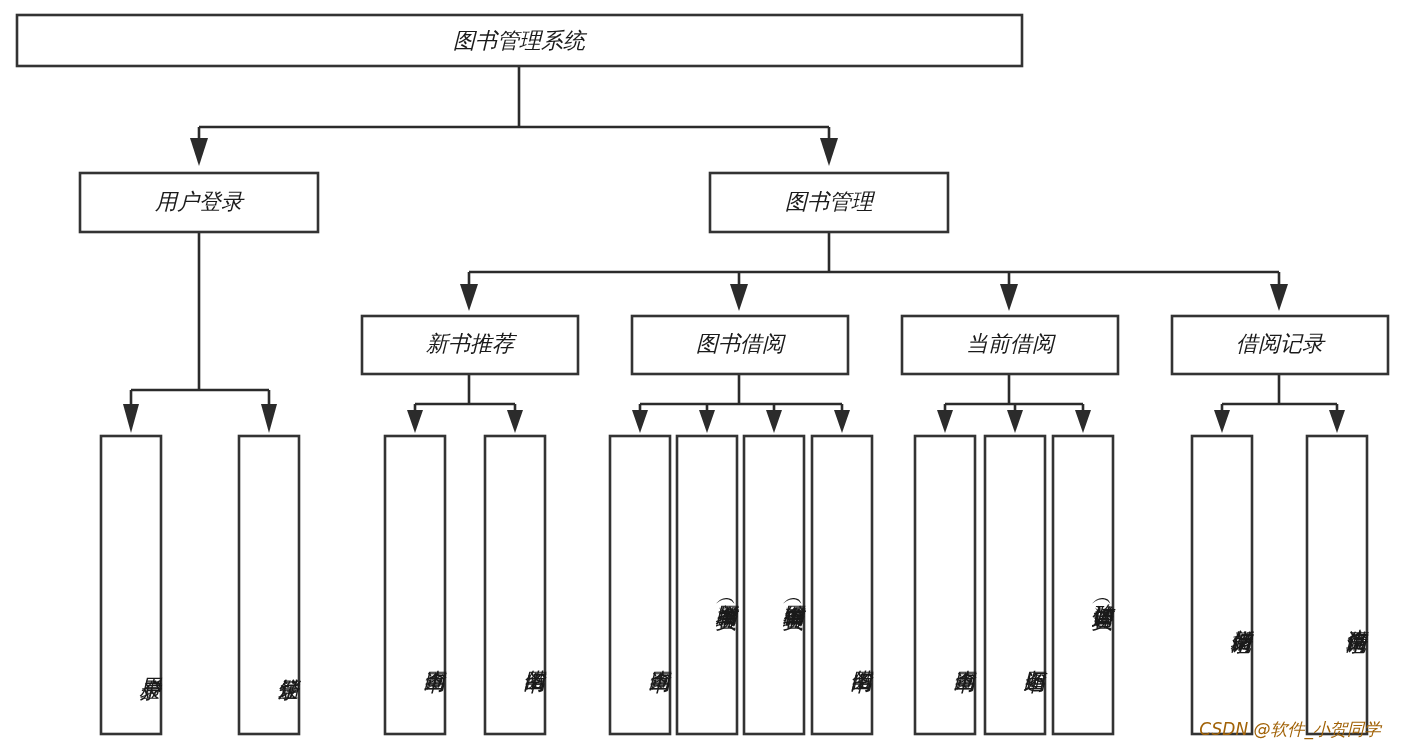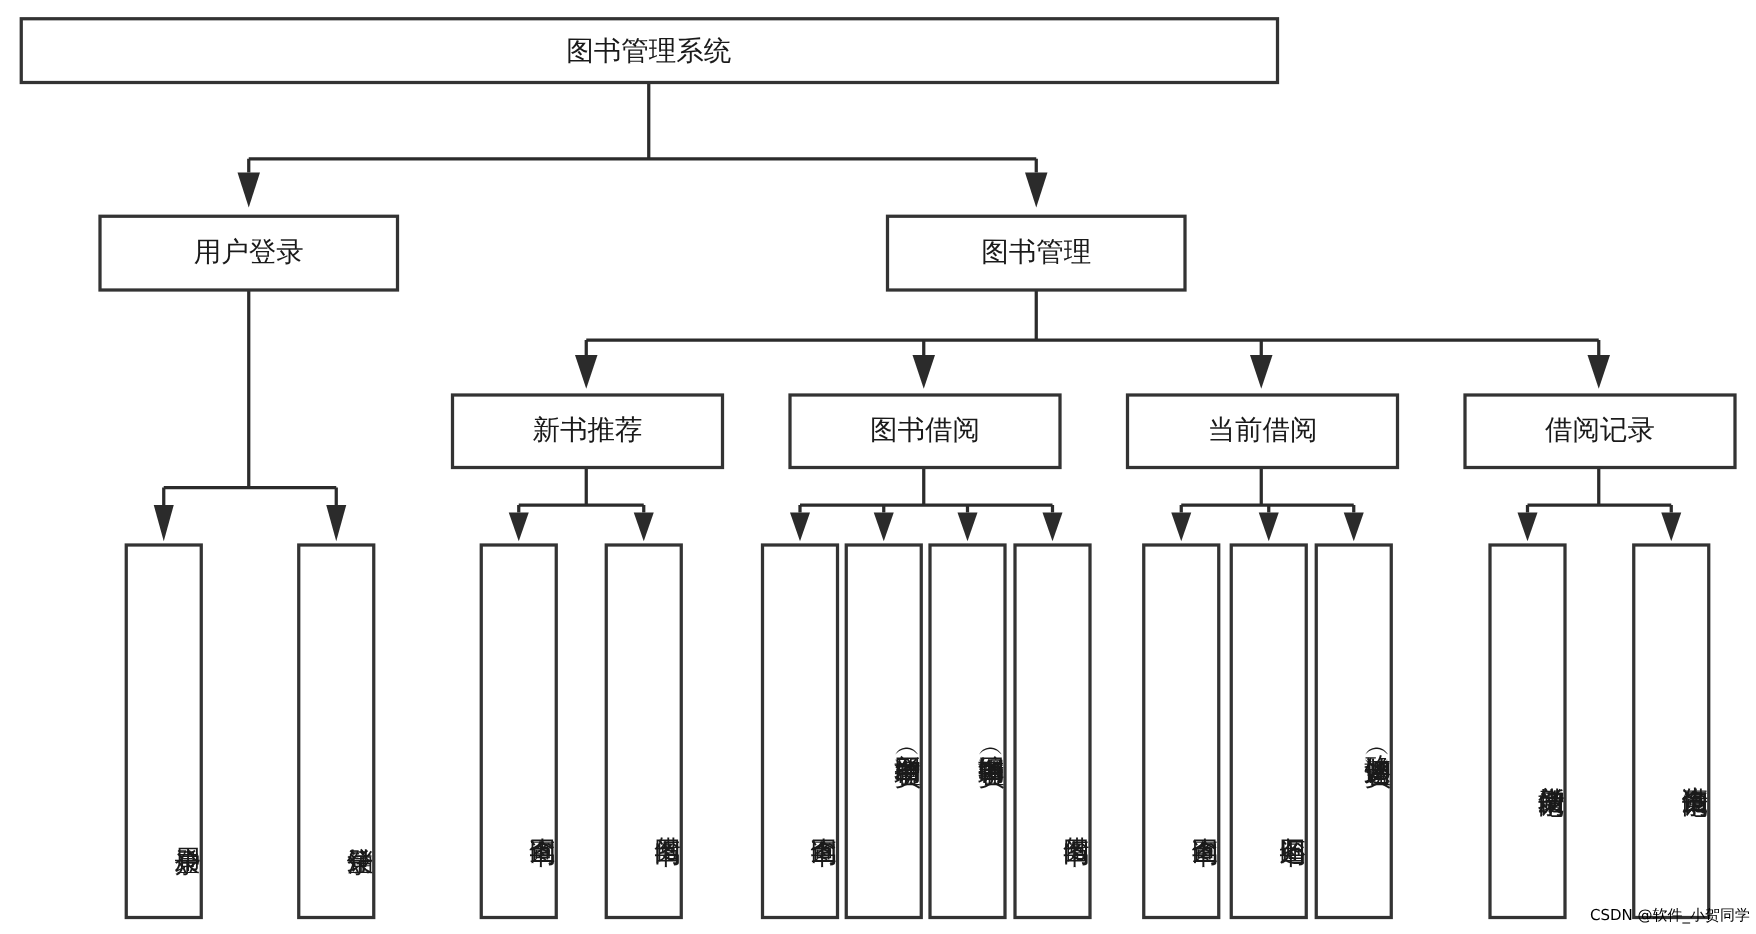--- a/index.html
+++ b/index.html
@@ -11,20 +11,21 @@
     width: 1405px;
     height: 747px;
     font-family: "DejaVu Sans", "Liberation Sans", sans-serif;
     overflow: hidden;
   }
   #diagram-root {
     position: relative;
     width: 1405px;
     height: 747px;
     background: #ffffff;
+    font-style: italic;
   }
   svg.diagram-svg {
     position: absolute;
     left: 0;
     top: 0;
     width: 1405px;
     height: 747px;
     display: block;
   }
   .node-box {
@@ -59,25 +60,25 @@
     color: #1a1a1a;
     letter-spacing: 1px;
     display: flex;
     align-items: flex-start;
     justify-content: center;
     white-space: nowrap;
     pointer-events: none;
   }
   .watermark {
     position: absolute;
-    right: 5px;
+    right: 24px;
     bottom: 6px;
     font-family: "DejaVu Sans", "Liberation Sans", sans-serif;
-    font-size: 12px;
-    color: #000000;
+    font-size: 17px;
+    color: #a16207;
     white-space: nowrap;
     user-select: none;
   }
 </style>
 </head>
 <body>
 
 <div id="diagram-root">
 
   <svg class="diagram-svg" viewBox="0 0 1405 747" xmlns="http://www.w3.org/2000/svg">

